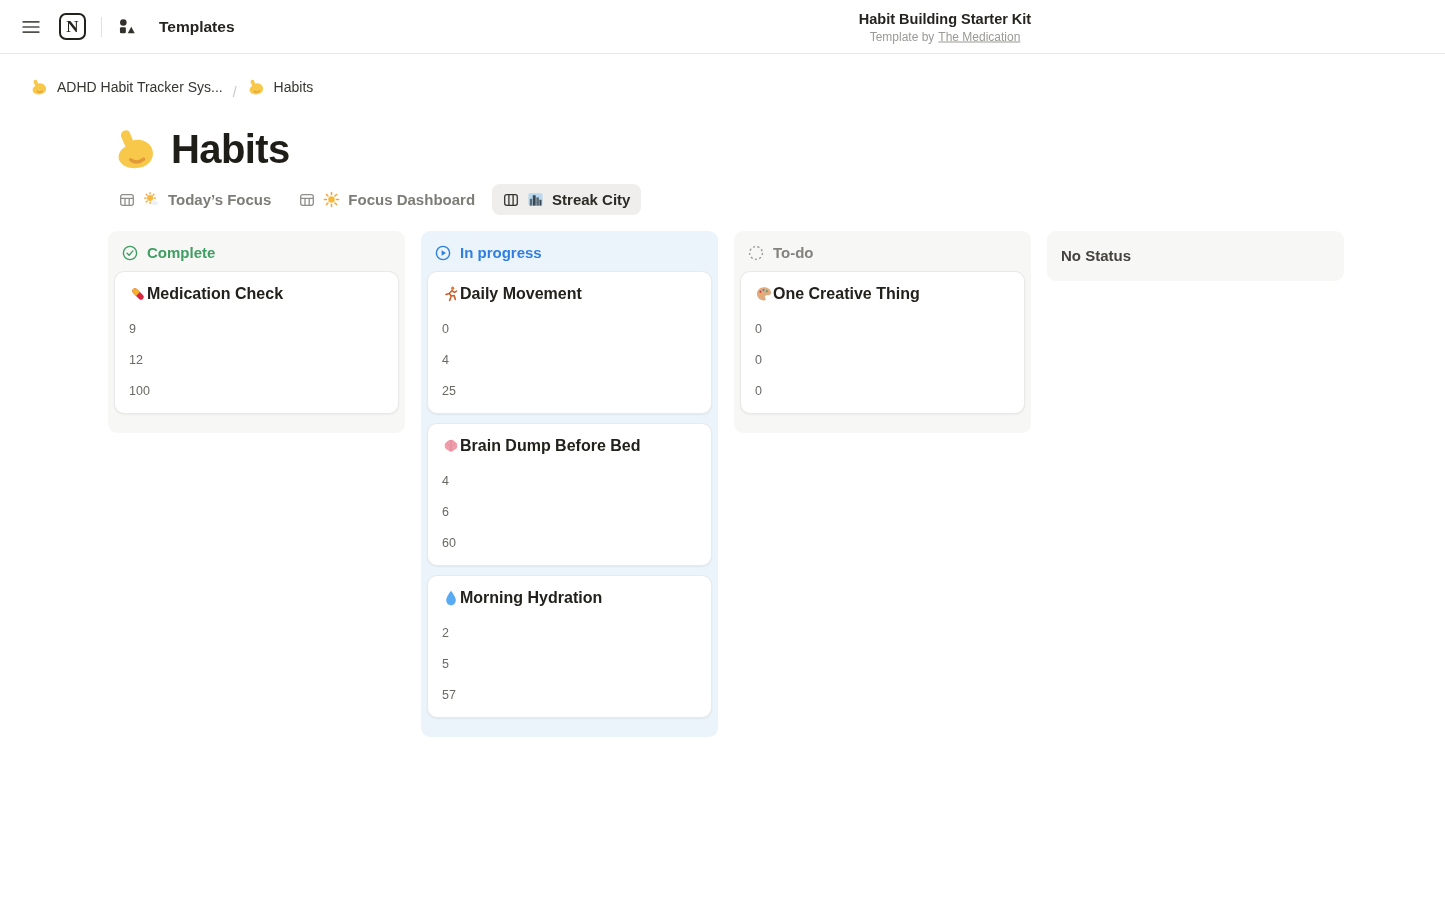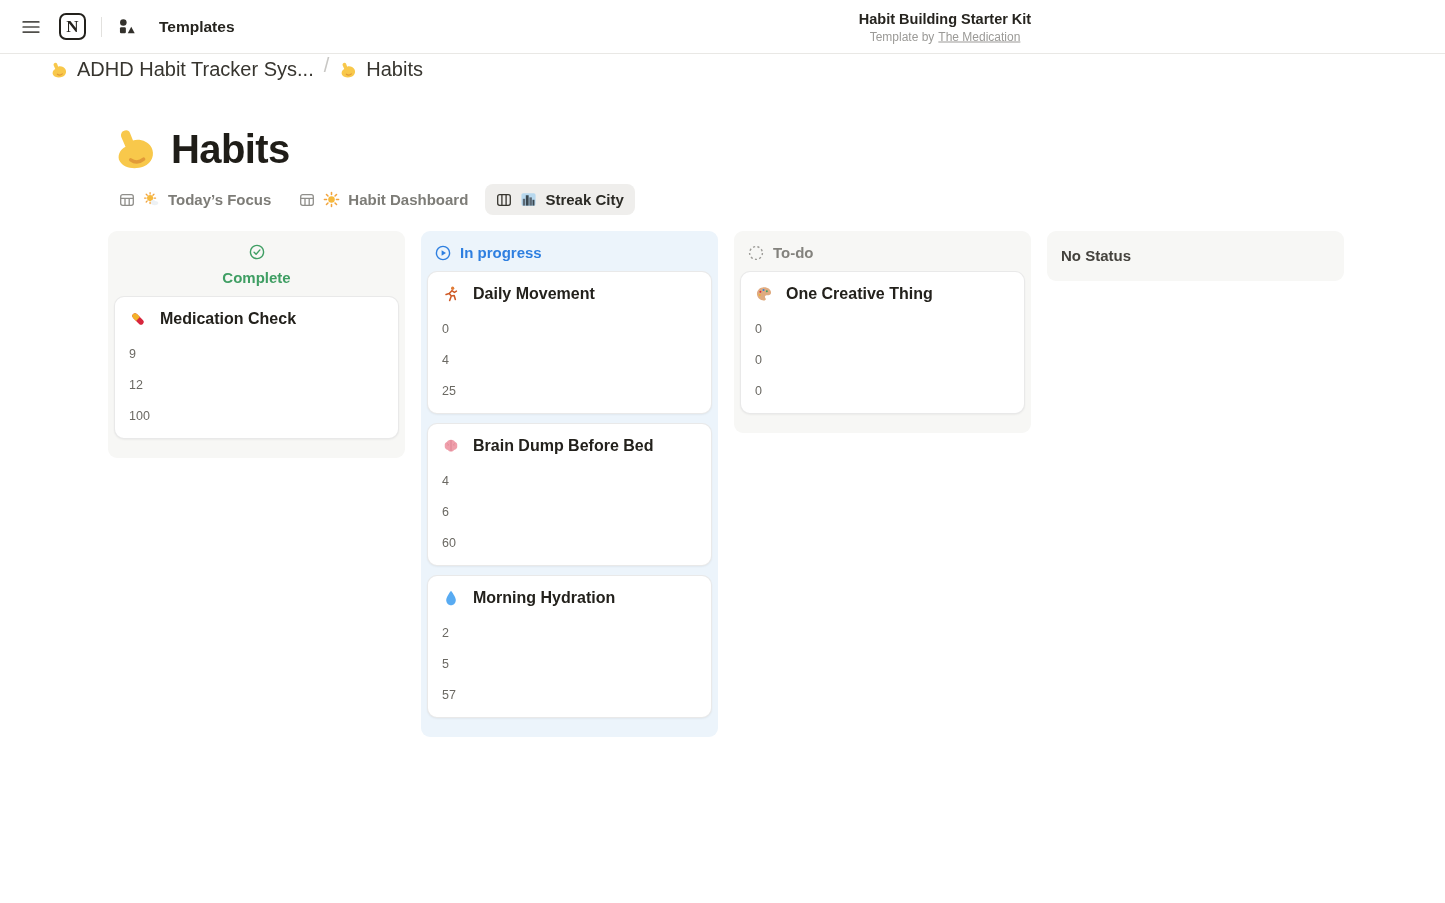--- a/index.html
+++ b/index.html
@@ -21,22 +21,22 @@
     font-weight:700; color:#26241f; cursor:pointer; }
   .templates-chip svg { width:19px; height:19px; }
   .topbar-center { position:absolute; left:945px; top:50%; transform:translate(-50%,-50%);
     text-align:center; white-space:nowrap; }
   .topbar-title { font-size:14.5px; font-weight:700; color:#26241f; }
   .topbar-subtitle { margin-top:3px; font-size:12px; color:#9b9a97;
     display:flex; justify-content:center; gap:4px; }
   .subtitle-link { text-decoration:underline; cursor:pointer; color:#9b9a97; }
 
   
-  .breadcrumb { height:46px; display:flex; align-items:flex-start; padding:0 24px;
-    font-size:20px; color:#37352f;margin-left:20px; }
+  .breadcrumb { height:46px; display:flex; align-items:flex-end; padding:0 24px;
+    font-size:14px; color:#37352f; }
   .crumb { display:flex; align-items:center; gap:9px; padding:4px 6px;
     border-radius:5px; cursor:pointer; }
   .crumb svg { width:18px; height:18px; }
   .crumb-sep { color:#c8c7c4; margin:0 4px; }
 
   
   .content { padding-left:108px; }
   .page-title { display:flex; align-items:center; gap:13px; margin:26px 0 0 4px;
     font-size:40px; font-weight:700; letter-spacing:-0.6px; color:#1f1d18; }
   .page-title svg { width:46px; height:46px; }
@@ -49,30 +49,30 @@
   .tab.selected { background:#efeeec; color:#2b2a25; }
 
   
   .board { display:flex; gap:16px; margin-top:16px; align-items:flex-start; }
   .column { width:297px; border-radius:9px; }
   .col-gray { background:#f7f7f5; }
   .col-blue { background:#ecf4fb; }
   .column-header { display:flex; align-items:center; gap:9px; padding:13px 14px 5px;
     font-size:15px; font-weight:600; cursor:pointer; }
   .column-header svg { width:16px; height:16px; flex:none; }
-  .hdr-complete { color:#3f9e63;flex-direction:column; }
+  .hdr-complete { color:#3f9e63; }
   .hdr-progress { color:#2e7fe0; }
   .hdr-todo { color:#83827d; }
   .hdr-nostatus { color:#44423d; padding:16px 14px 17px; }
   .cards { padding:5px 6px 19px; }
   .card { background:#ffffff; border-radius:10px; border:1px solid rgba(0,0,0,0.085);
     box-shadow:0 1px 2px rgba(15,15,15,0.05); padding:13px 14px 15px; margin-bottom:9px;
     cursor:pointer; }
   .card:last-child { margin-bottom:0; }
-  .card-title { display:flex; align-items:center; gap:13px; font-size:16px;
+  .card-title { display:flex; align-items:center; gap:0; font-size:16px;
     font-weight:700; color:#23211c; }
   .card-title svg { width:18px; height:18px; flex:none; }
   .card-val { font-size:12.5px; color:#6b6963; margin-top:17px; line-height:14px; }
   .card-val.first { margin-top:19px; }
 </style>
 </head>
 <body>
 
 <div class="topbar">
   <div class="icon-btn">
@@ -147,21 +147,21 @@
       <svg class="view" viewBox="0 0 16 16" fill="none" stroke="#8f8e8a" stroke-width="1.3">
           <rect x="1.7" y="2.7" width="12.6" height="10.6" rx="2"></rect>
           <path d="M1.7 6.4 H14.3 M6 6.4 V13.3 M10.2 6.4 V13.3"></path>
         </svg>
       <svg class="emo" viewBox="0 0 24 24">
           <g stroke="#f2a33c" stroke-width="2.2" stroke-linecap="round">
             <path d="M12 2 V5 M12 19 V22 M2 12 H5 M19 12 H22 M4.9 4.9 L7 7 M17 17 L19.1 19.1 M19.1 4.9 L17 7 M7 17 L4.9 19.1"></path>
           </g>
           <circle cx="12" cy="12" r="4.6" fill="#f6b93d"></circle>
         </svg>
-      <span>Habit Dashboard</span>
+      <span>Focus Dashboard</span>
     </div>
     <div class="tab selected">
       <svg class="view" viewBox="0 0 16 16" fill="none" stroke="#37352f" stroke-width="1.3">
           <rect x="1.7" y="2.7" width="12.6" height="10.6" rx="2"></rect>
           <path d="M5.9 2.7 V13.3 M10.1 2.7 V13.3"></path>
         </svg>
       <svg class="emo" viewBox="0 0 24 24">
           <rect x="2" y="3" width="20" height="18" rx="2.5" fill="#b7d8ee"></rect>
           <rect x="4" y="11" width="3.2" height="9.6" fill="#5b6874"></rect>
           <rect x="8.2" y="6" width="4" height="14.6" fill="#39464f"></rect>

